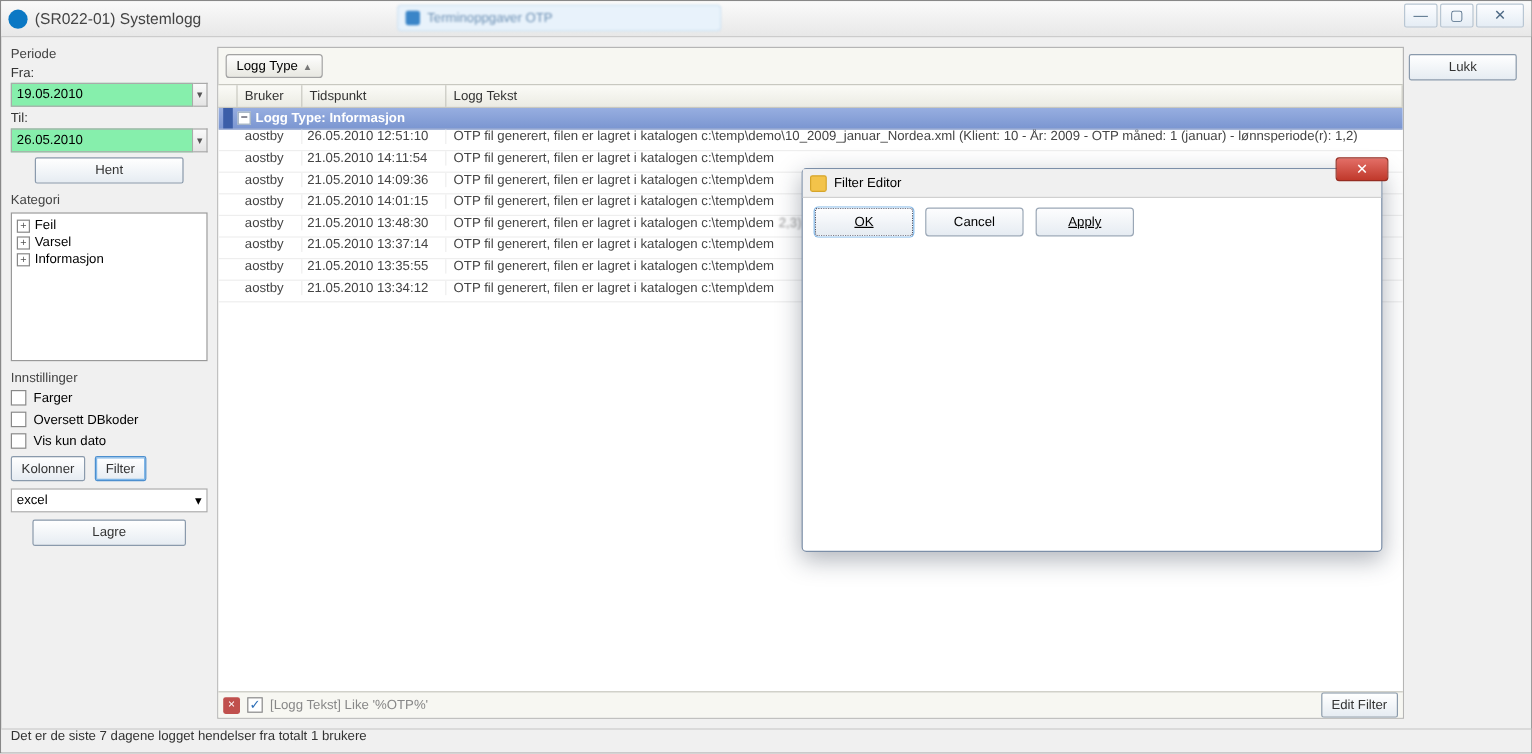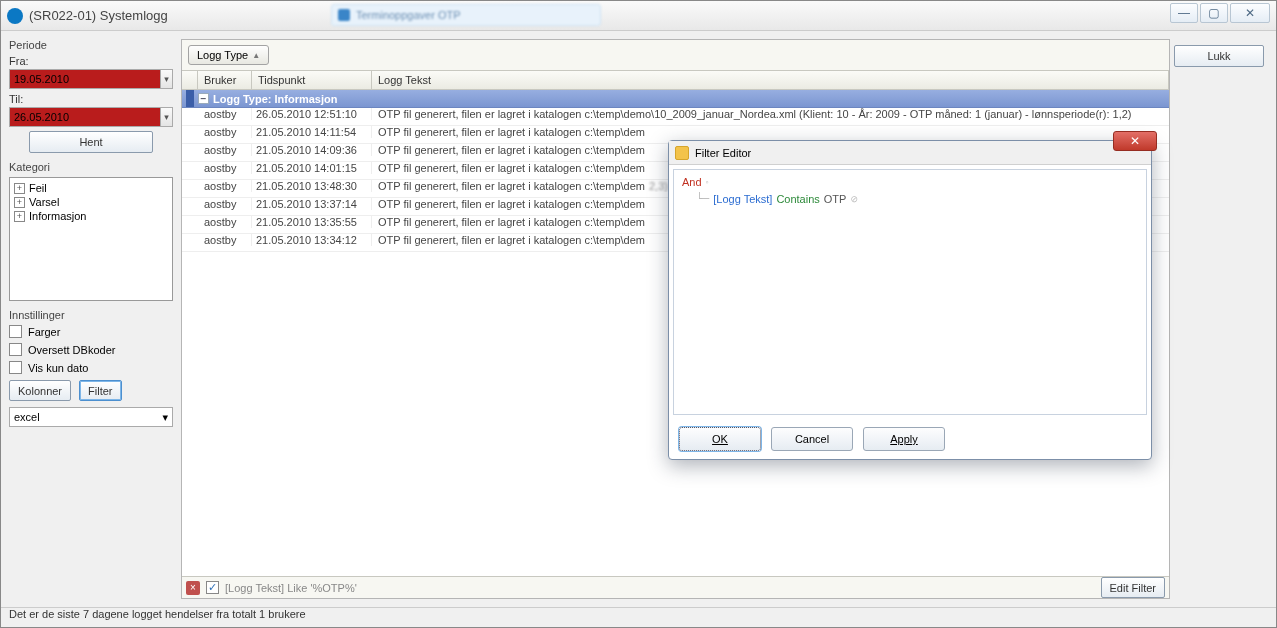--- a/index.html
+++ b/index.html
@@ -82,21 +82,21 @@
       flex-direction: column;
       gap: 8px;
     }
     .group-title { font-size: 11px; color: #444; margin-bottom: 4px; }
     .label { font-size: 11px; color: #333; margin-bottom: 2px; }
     .date-row { display: flex; }
     .date-input {
       flex: 1;
       height: 20px;
       border: 1px solid #aaa;
-      background: #b91c1c;
+      background: #86efac;
       padding: 0 4px;
       font-size: 11px;
     }
     .date-dd {
       width: 18px; height: 20px;
       border: 1px solid #aaa; border-left: none;
       background: linear-gradient(to bottom, #fafafa, #e4e4e4);
       display: flex; align-items: center; justify-content: center;
       font-size: 9px; color: #555; cursor: pointer;
     }
@@ -304,20 +304,23 @@
               <span>Vis kun dato</span>
             </div>
           <div class="btn-row">
             <button class="btn mini">Kolonner</button>
             <button class="btn mini focus">Filter</button>
           </div>
           <div class="export-select">
             <span>excel</span>
             <span>▾</span>
           </div>
+          <div style="text-align:center;margin-top:6px;">
+            <button class="btn" style="width:128px;">Lagre</button>
+          </div>
         </div>
       </div>
 
       <div class="main">
         <div class="grid-toolbar">
           <div class="group-chip">
             <span>Logg Type</span>
             <span style="font-size:8px;color:#777;">▲</span>
           </div>
         </div>
@@ -401,32 +404,19 @@
   <div class="statusbar">
     <span>Det er de siste 7 dagene logget hendelser fra totalt 1 brukere</span>
   </div>
 </div>
 
 <div class="dialog-shadow">
   <div class="dlg-title">
     <span class="dlg-icon"></span>
     <span>Filter Editor</span>
     <div class="dlg-close">✕</div>
-  </div>
-  <div class="dlg-body">
-    <span class="cond-root">
-      <span>And</span>
-      <span class="cond-tiny">◦</span>
-    </span>
-    <div class="cond-line">
-      <span class="cond-branch">└─</span>
-      <span class="cond-field">[Logg Tekst]</span>
-      <span class="cond-op">Contains</span>
-      <span class="cond-val">OTP</span>
-      <span class="cond-tiny">⊘</span>
-    </div>
   </div>
   <div class="dlg-footer">
     <button class="dlg-btn focus"><u>OK</u></button>
     <button class="dlg-btn">Cancel</button>
     <button class="dlg-btn"><u>Apply</u></button>
   </div>
 </div>
 
 </body></html>

